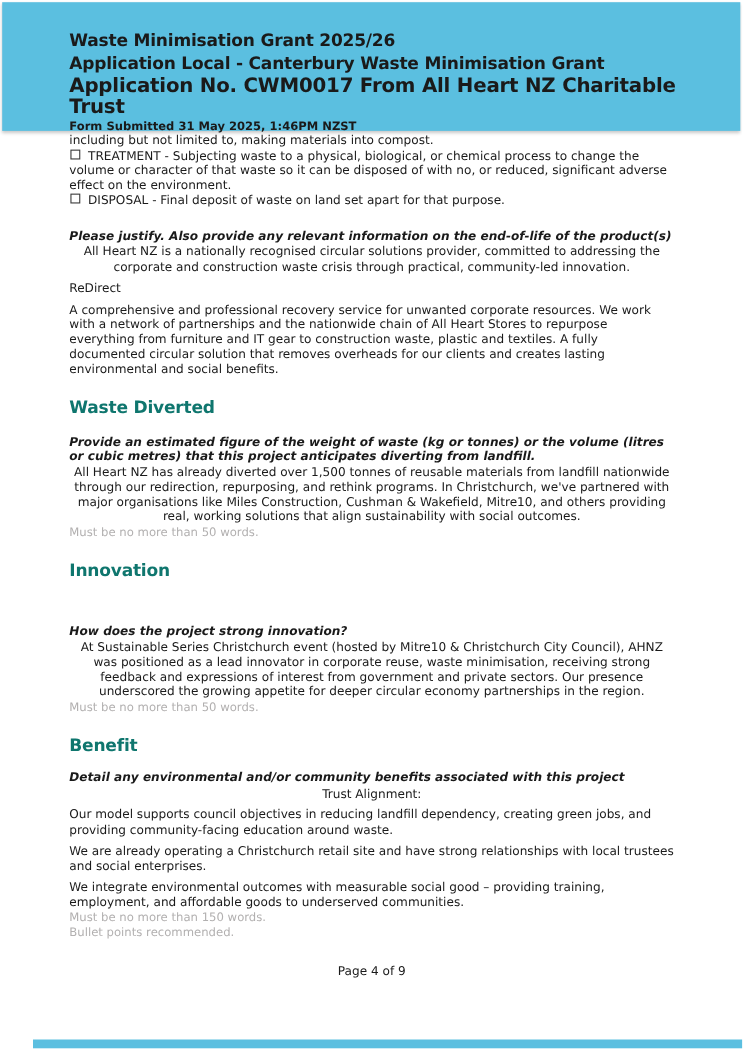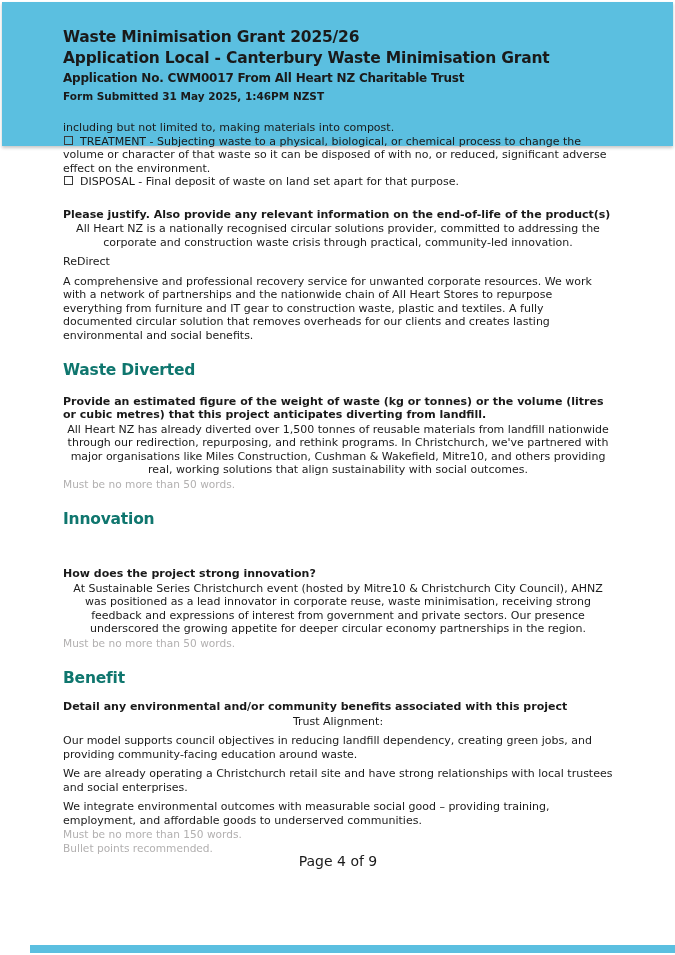--- a/index.html
+++ b/index.html
@@ -6,53 +6,53 @@
   .page{
     position:relative;
     width:675px;height:955px;
     background:#ffffff;
     overflow:hidden;
     font-family:"DejaVu Sans","Liberation Sans",sans-serif;
     color:#1a1a1a;
   }
   
   .banner{
-    position:absolute;top:2px;left:2px;right:2px;height:144px;
+    position:absolute;top:2px;left:2px;right:2px;height:117px;
     background:#5bbfe0;
     box-shadow:0 2px 3px rgba(0,0,0,0.22);
     padding:25px 10px 0 61px;
     box-sizing:border-box;
   }
   .banner .t1{font-size:15.5px;font-weight:bold;line-height:21px;letter-spacing:-0.2px;}
-  .banner .t2{font-size:12px;font-weight:bold;line-height:19px;letter-spacing:-0.2px;}
+  .banner .t2{font-size:18px;font-weight:bold;line-height:19px;letter-spacing:-0.2px;}
   .banner .t3{font-size:10.5px;font-weight:bold;line-height:15px;margin-top:1px;}
   
   .content{
     position:absolute;top:121px;left:63px;width:550px;
     font-size:11px;line-height:13.5px;
   }
   .para{margin:0;}
   .cb{
     display:inline-block;width:7px;height:7px;
     border:1.2px solid #3a3a3a;background:transparent;
     margin:0 7px 0 1px;transform:translateY(0px);
   }
-  .question{font-weight:bold;margin-top:19px;}
+  .question{font-weight:bold;margin-top:19px;font-style:italic;}
   .answer{margin-top:1px;text-align:center;}
   .answer-gap{margin-top:6px;}
   .hint{color:#b2b0b0;font-size:10.6px;line-height:14px;}
   h2.section{
     font-size:15.5px;font-weight:bold;margin:22px 0 0 0;color:#0f766e;
     letter-spacing:-0.2px;
   }
   .gap-lg{height:41px;}
   .gap-md{height:17px;}
   .gap-sm{height:11px;}
   .page-number{
-    text-align:center;font-size:14px;color:#1a1a1a;
+    text-align:center;font-size:11px;color:#1a1a1a;margin-top:21px;
   }
   
   .footer-strip{
     position:absolute;left:30px;right:0;bottom:2px;height:8px;
     background:#5bbfe0;
   }
 </style>
 </head>
 <body>
 

